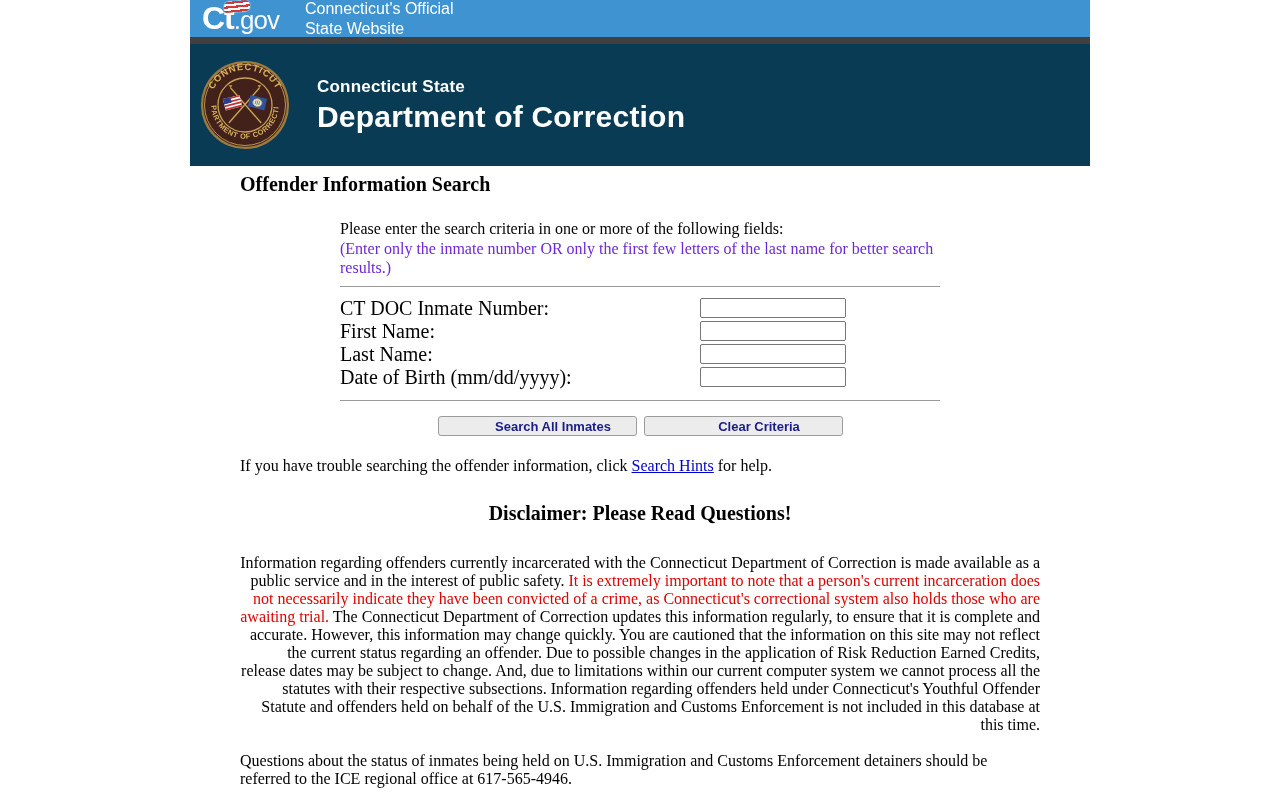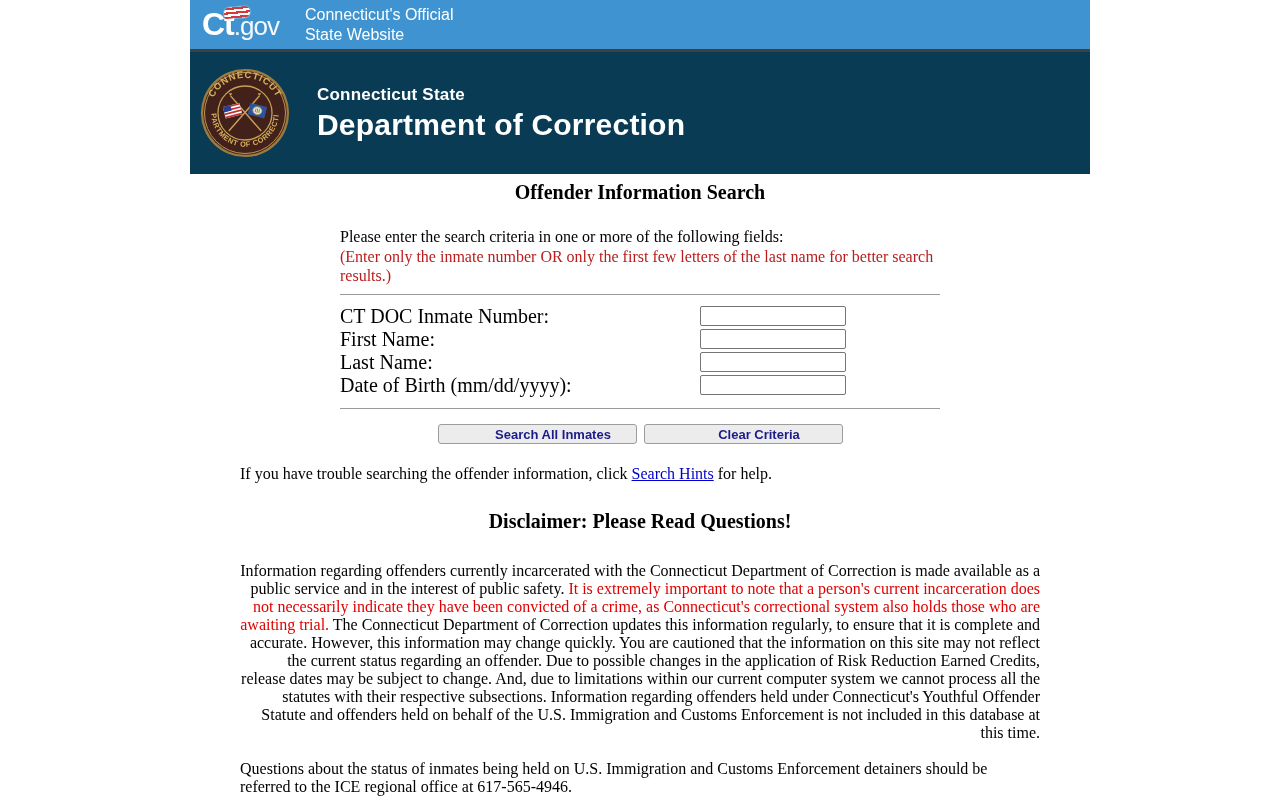--- a/index.html
+++ b/index.html
@@ -2,23 +2,23 @@
 <html><head>
 <meta charset="utf-8">
 <style>
   * { box-sizing: border-box; margin: 0; padding: 0; }
   html, body { width: 1280px; height: 800px; background: #ffffff; overflow: hidden; }
   body { font-family: "Liberation Serif", serif; color: #000; }
 
   
   .band { width: 900px; margin: 0 auto; }
   .topbar {
-    height: 52px;
+    height: 44px;
     background: #3e93d0;
-    border-bottom: 3px solid #404040;
+    border-bottom: 7px solid #404040;
     display: flex;
     align-items: center;
     padding-left: 12px;
     font-family: "Liberation Sans", sans-serif;
     color: #ffffff;
   }
   .ctgov-logo { position: relative; display: flex; align-items: baseline; margin-right: 26px; }
   .ctgov-ct { font-size: 32px; font-weight: bold; letter-spacing: -1px; }
   .ctgov-gov { font-size: 26px; font-weight: normal; opacity: .95; letter-spacing: -1px; }
   .ctgov-stripes {
@@ -39,25 +39,25 @@
     color: #ffffff;
     font-family: "Liberation Sans", sans-serif;
   }
   .seal { width: 90px; height: 90px; flex: 0 0 auto; }
   .agency { margin-left: 27px; }
   .agency-super { font-size: 17px; font-weight: 600; margin-bottom: 3px; letter-spacing: .2px; }
   .agency-name { font-size: 30px; font-weight: bold; letter-spacing: .2px; }
 
   
   .content { width: 800px; margin: 0 auto; }
-  .page-title { text-align: center; font-size: 20px; font-weight: bold; margin-top: 7px; }
+  .page-title { font-size: 20px; font-weight: bold; margin-top: 7px; }
 
   .form-section { width: 600px; margin-left: 100px; margin-top: 23px; font-size: 16px; }
   .intro-black { line-height: 20px; }
-  .intro-red { line-height: 19px; color: #b91c1c; }
+  .intro-red { line-height: 19px; color: #6d28d9; }
   .form-rule { border: none; border-top: 1px solid #9a9a9a; margin: 9px 0 8px 0; }
   .form-rows { padding: 2px 0; }
   .form-row { display: flex; align-items: center; height: 23px; position: relative; }
   .form-row label { font-size: 20px; }
   .form-row input {
     position: absolute; left: 360px; top: 1px;
     width: 146px; height: 20px;
     border: 1px solid #767676; border-radius: 2px;
     font-family: "Liberation Sans", sans-serif; font-size: 13px;
     padding: 0 3px; background: #ffffff;

